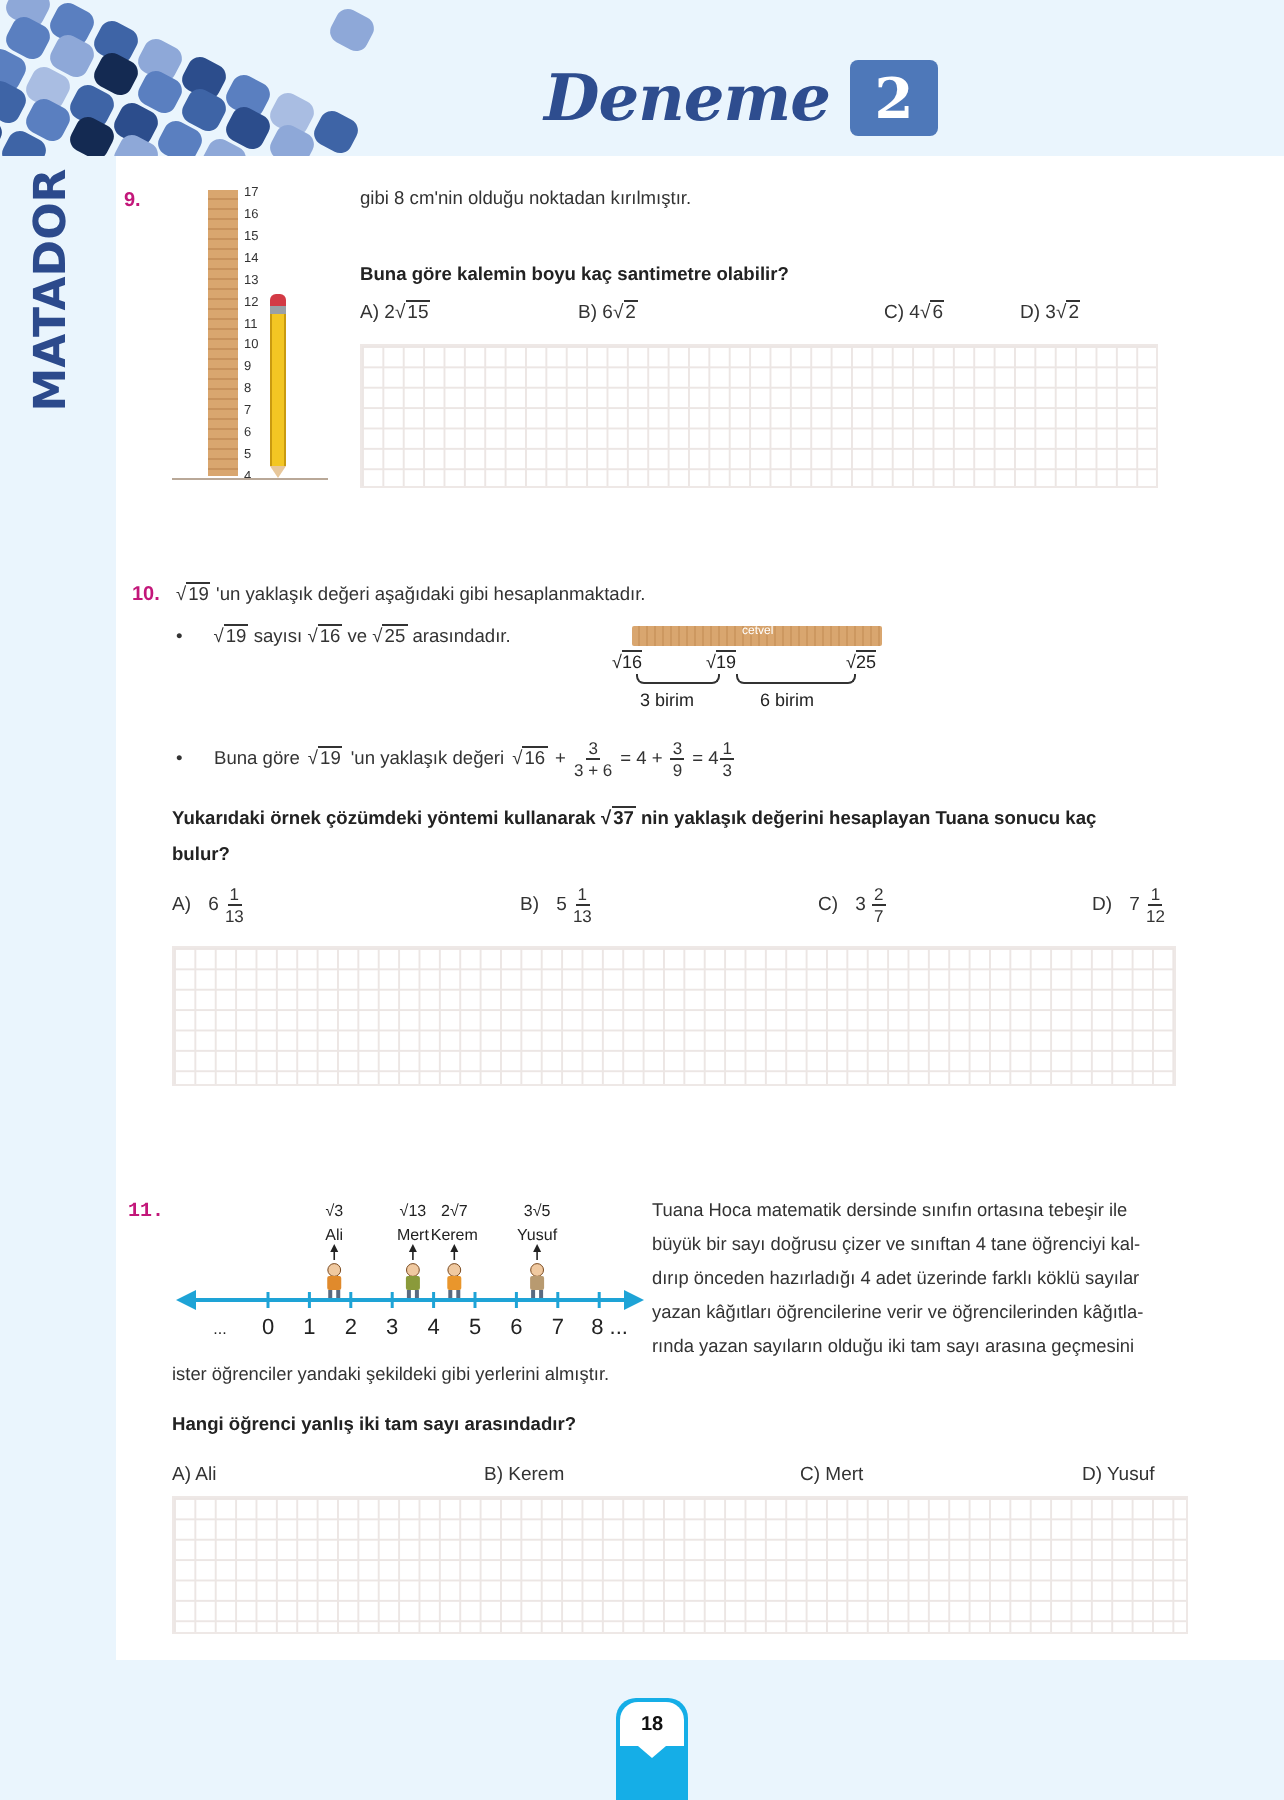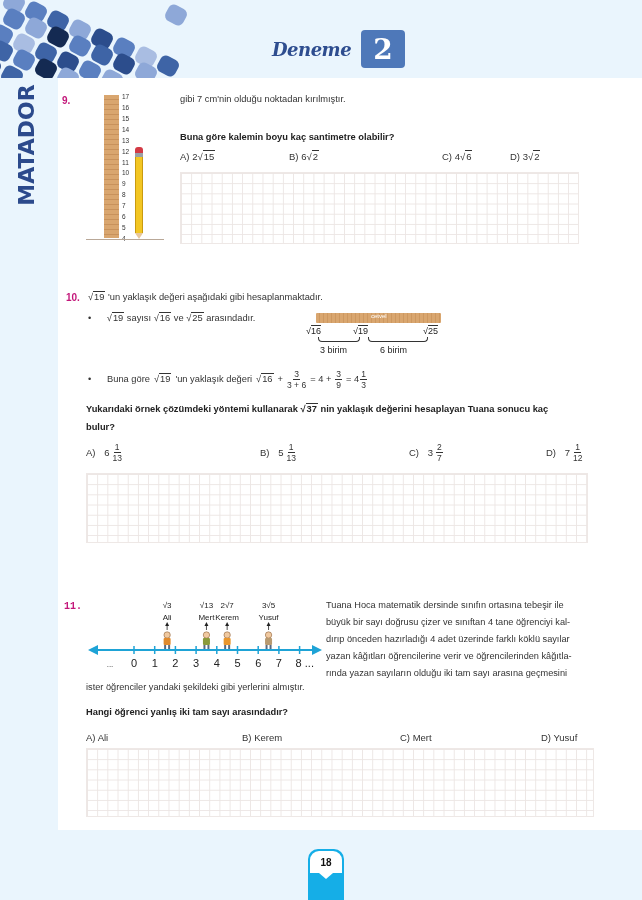--- a/index.html
+++ b/index.html
@@ -1,21 +1,21 @@
 <!DOCTYPE html>
 <html><head>
 <meta charset="utf-8">
 <style>
   html, body { margin:0; padding:0; }
   body { width:642px; height:900px; position:relative; overflow:hidden; background:#eaf5fd; font-family:"Liberation Sans", sans-serif; color:#222; }
   .abs { position:absolute; }
   .header { left:0; top:0; width:642px; height:78px; background:#eaf5fd; overflow:hidden; }
   .tile { position:absolute; width:20px; height:18px; border-radius:6px; transform:rotate(28deg); }
   .title-wrap { left:272px; top:30px; display:flex; align-items:center; }
-  .title-script { font-family:"DejaVu Serif", serif; font-style:italic; font-weight:bold; font-size:18px; color:#2e4d8f; letter-spacing:-0.5px; }
+  .title-script { font-family:"DejaVu Serif", serif; font-style:italic; font-weight:bold; font-size:32px; color:#2e4d8f; letter-spacing:-0.5px; }
   .title-num { margin-left:10px; width:44px; height:38px; background:#4e78b9; color:#fff; border-radius:4px; font-family:"DejaVu Serif", serif; font-weight:bold; font-size:28px; display:flex; align-items:center; justify-content:center; }
   .page { left:58px; top:78px; width:584px; height:752px; background:#fff; }
   .brand-text { position:absolute; left:26px; top:145px; transform:translate(-50%,-50%) rotate(-90deg); font-family:"DejaVu Sans", sans-serif; font-weight:bold; font-size:22px; color:#2c4a8c; letter-spacing:0px; white-space:nowrap; }
   .qnum { color:#c3177a; font-weight:bold; font-size:10px; }
   .txt { font-size:9.3px; line-height:15px; color:#333; }
   .bold { font-weight:bold; color:#222; }
   .opt { font-size:9.5px; color:#333; }
   .grid { background-color:#fff; background-image: linear-gradient(#ece6e4 1px, transparent 1px), linear-gradient(90deg, #ece6e4 1px, transparent 1px); background-size:10.2px 10.2px; border:1px solid #eee8e6; }
   .sqrt { display:inline-block; }
   .sqrt .rad { border-top:1px solid #333; padding:0 1px; }
@@ -94,21 +94,21 @@
     </div>
 
   <div class="abs" style="left:50px; top:54px; width:8px; height:6px; background:#d33a45; border-radius:3px 3px 0 0;"></div>
   <div class="abs" style="left:50px; top:60px; width:8px; height:4px; background:#9aa0a6;"></div>
   <div class="abs" style="left:50px; top:64px; width:8px; height:76px; background:#f3c623; border-left:1px solid #c99a10; border-right:1px solid #c99a10; box-sizing:border-box;"></div>
   <div class="abs" style="left:50px; top:140px; width:0; height:0; border-left:4px solid transparent; border-right:4px solid transparent; border-top:6px solid #e8c79a;"></div>
   <div class="abs" style="left:1px; top:146px; width:78px; height:1px; background:#b9a898;"></div>
 </div>
 
 <div class="abs txt" style="left:180px; top:92px; width:420px;">
-  <div>gibi 7 cm'nin olduğu noktadan kırılmıştır.</div>
+  <div>gibi 8 cm'nin olduğu noktadan kırılmıştır.</div>
 </div>
 <div class="abs txt bold" style="left:180px; top:130px;">Buna göre kalemin boyu kaç santimetre olabilir?</div>
 
 <div class="abs opt" style="left:180px; top:151px;">
   <span>A)</span>&nbsp;<span>2</span><span class="sqrt">√<span class="rad">15</span></span>
 </div>
 <div class="abs opt" style="left:289px; top:151px;">
   <span>B)</span>&nbsp;<span>6</span><span class="sqrt">√<span class="rad">2</span></span>
 </div>
 <div class="abs opt" style="left:402px; top:151px;margin-left:40px;">

